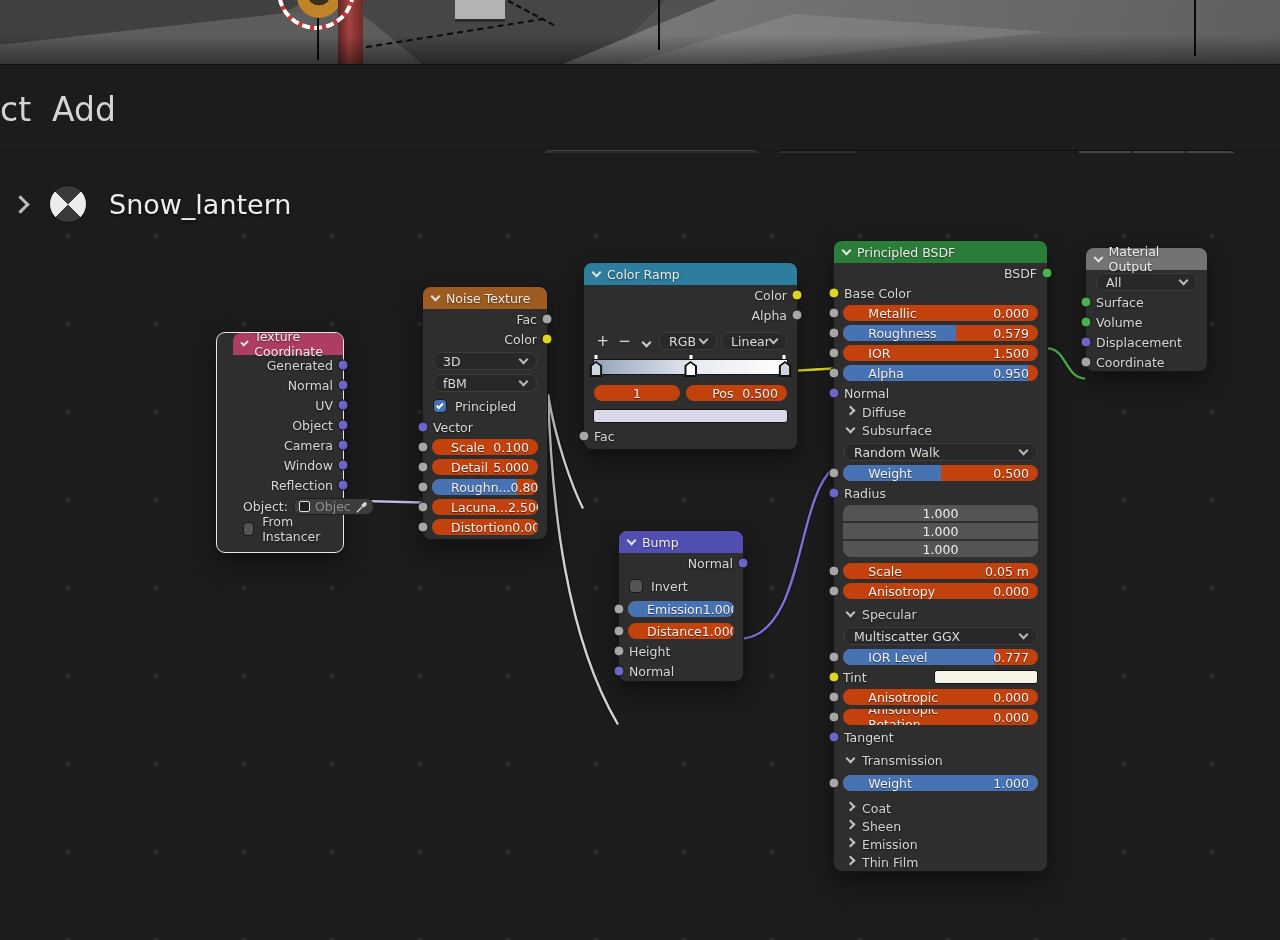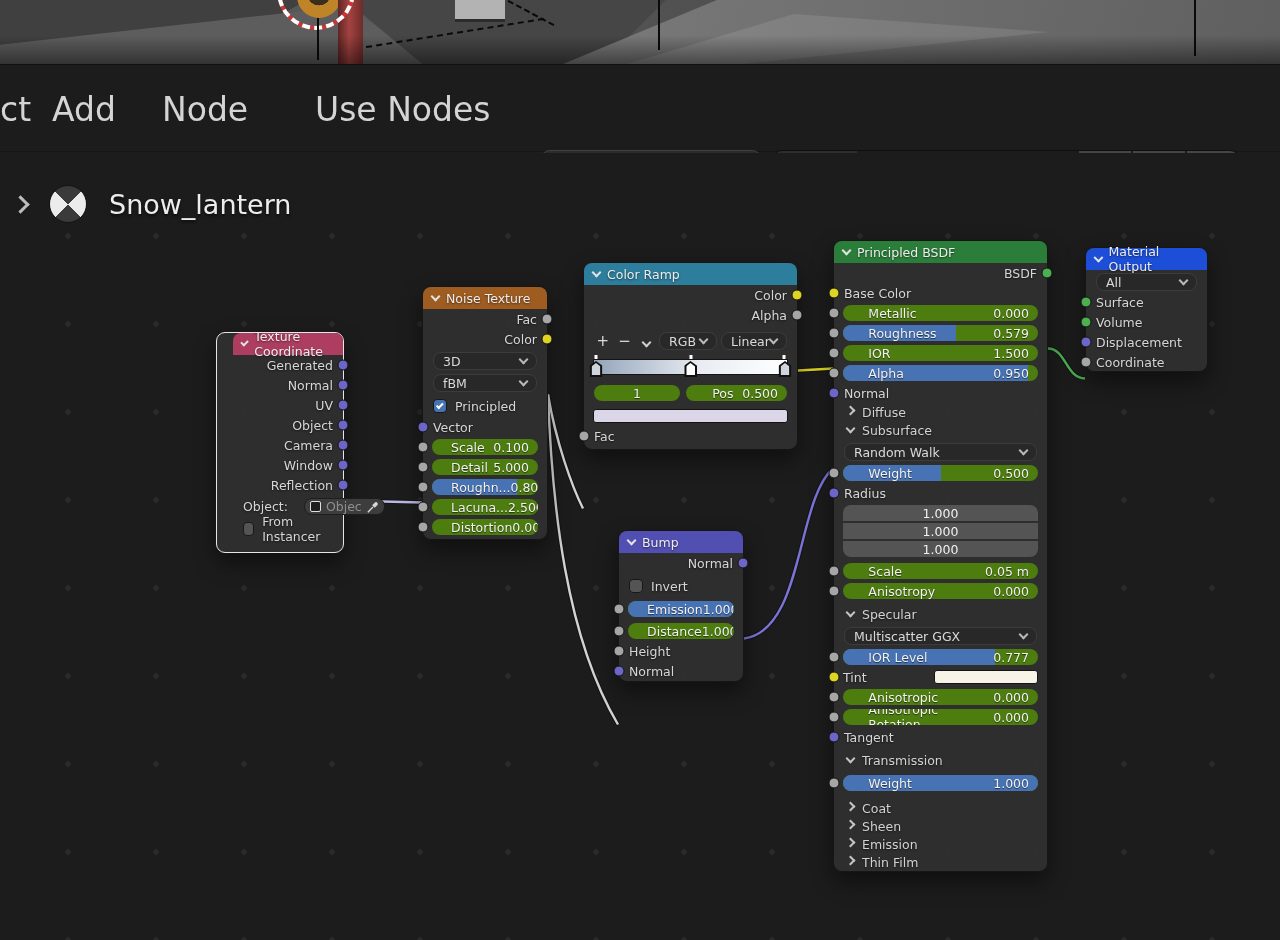--- a/index.html
+++ b/index.html
@@ -74,21 +74,21 @@
   .nhead .chev { border-color:#e3e3e3; }
   .nrow { position:relative; height:20px; display:flex; align-items:center; padding:0 10px; }
   .nrow.out { justify-content:flex-end; }
   .rlabel { text-shadow:0 1px 2px rgba(0,0,0,.55); }
   .sock { position:absolute; top:50%; width:11px; height:11px; border-radius:50%; border:1.5px solid #141414; }
   .sock.in  { left:0;  transform:translate(-50%,-50%); }
   .sock.outp{ right:0; transform:translate(50%,-50%); }
   .c-vec { background:#6c66c9; } .c-gray { background:#a6a6a6; }
   .c-yel { background:#ddd522; } .c-grn { background:#4caf50; }
 
-  .w { position:relative; flex:1; height:16px; background:#4d7c0f; border-radius:8px; overflow:hidden;
+  .w { position:relative; flex:1; height:16px; background:#c2410c; border-radius:8px; overflow:hidden;
        display:flex; align-items:center; font-size:12.5px; color:#f2f2f2; text-shadow:0 1px 1px rgba(0,0,0,.6); }
   .w .fill { position:absolute; left:0; top:0; bottom:0; background:#4772b3; }
   .w .lb { position:relative; margin-left:18%; }
   .w .vl { position:relative; margin-left:auto; margin-right:9px; }
   .w.center { justify-content:center; }
 
   .drop { flex:1; height:18px; background:#282828; border:1px solid #3c3c3c; border-radius:8px;
           display:flex; align-items:center; padding:0 9px; color:#d9d9d9; }
   .drop .chev { margin-left:auto; border-color:#b9b9b9; }
   .mrow { margin-top:2px; }
@@ -148,29 +148,23 @@
   <div class="vp-shape vp-bottom-shade"></div>
 </div>
 
 <div class="topbar">
   <div class="menu-item" style="left:0px">
       <span>ct</span>
     </div>
   <div class="menu-item" style="left:52px">
       <span>Add</span>
     </div>
-  <div class="menu-item" style="left:162px">
-      <span>Node</span>
-    </div>
 
   <div class="cb cb-big">
       <span class="tick-big"></span>
-    </div>
-  <div class="menu-item" style="left:315px">
-      <span>Use Nodes</span>
     </div>
 
   <div class="slotbox">
     <span>Slot 1</span>
     <span class="chev d chev-10" style="margin-left:auto"></span>
   </div>
 
   <div class="matgroup">
     <div class="matbtn mat-preview">
       <span class="sphere sphere-sm"></span>
@@ -254,21 +248,21 @@
         <span class="sock outp c-vec"></span>
       </div>
     <div class="nrow out">
         <span class="rlabel">Window</span>
         <span class="sock outp c-vec"></span>
       </div>
     <div class="nrow out">
         <span class="rlabel">Reflection</span>
         <span class="sock outp c-vec"></span>
       </div>
-    <div class="nrow" style="gap:16px;height:23px">
+    <div class="nrow" style="gap:5px;height:23px">
       <span class="rlabel">Object:</span>
       <div class="objfield">
         <span class="obj-ico"></span>
         <span class="obj-ph">Objec</span>
         <svg width="12" height="12" viewBox="0 0 14 14" style="margin-left:auto">
           <path d="M1 13 L7 7 M2 13 L1 12" stroke="#d8d8d8" stroke-width="1.6" fill="none"></path>
           <path d="M6 5 L9 8 L12 5 A2.1 2.1 0 0 0 9 2 Z" fill="#d8d8d8"></path>
         </svg>
       </div>
     </div>
@@ -610,21 +604,21 @@
         <span class="chev r chev-7"></span>
         <span class="rlabel">Emission</span>
       </div>
     <div class="nrow sect">
         <span class="chev r chev-7"></span>
         <span class="rlabel">Thin Film</span>
       </div>
   </div>
 
   <div class="node" style="left:1085px;top:94px;width:123px;height:125px">
-    <div class="nhead" style="background:#1d4ed8">
+    <div class="nhead" style="background:#737373">
       <span class="chev d chev-7"></span>
       <span class="rlabel">Material Output</span>
     </div>
     <div class="nrow mrow">
         <div class="drop">
           <span>All</span>
           <span class="chev d chev-7"></span>
         </div>
       </div>
     <div class="nrow">

